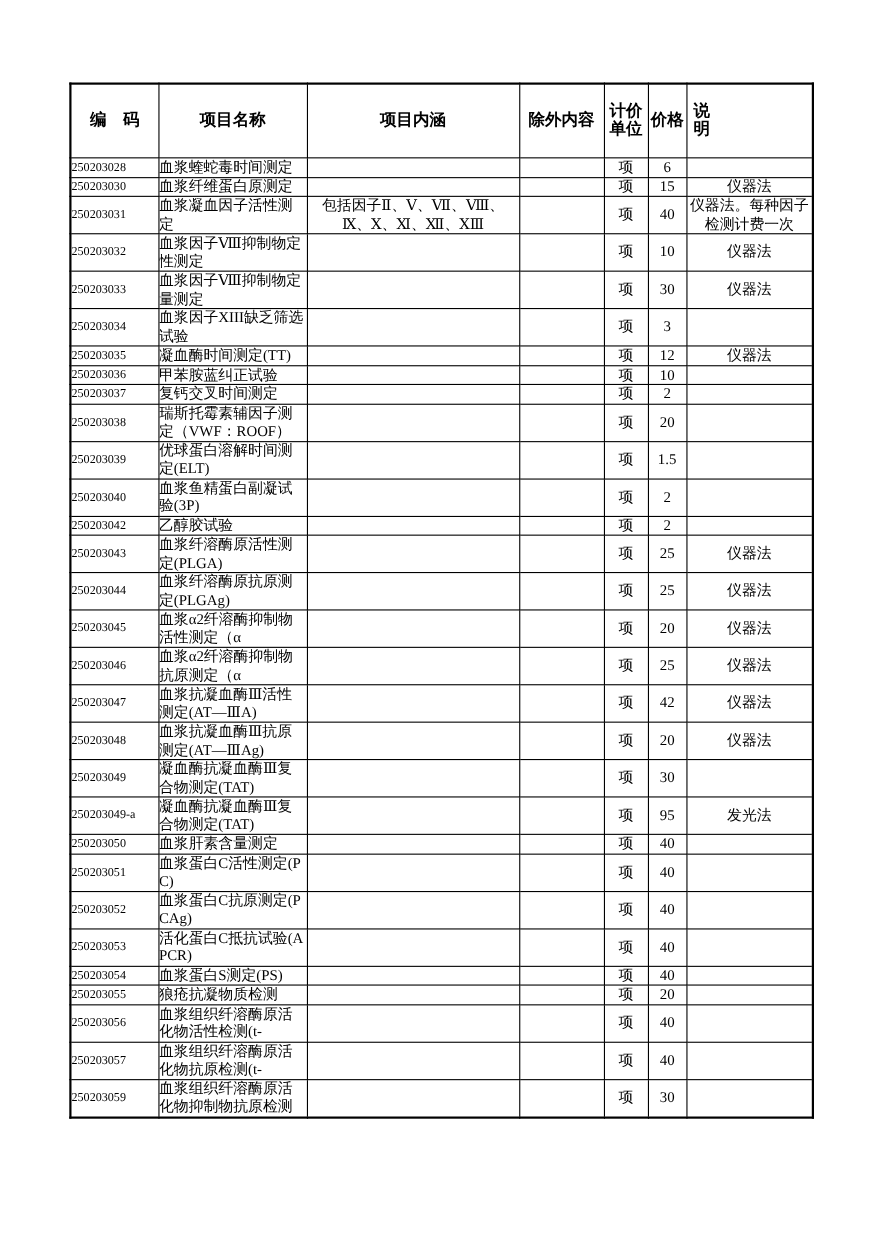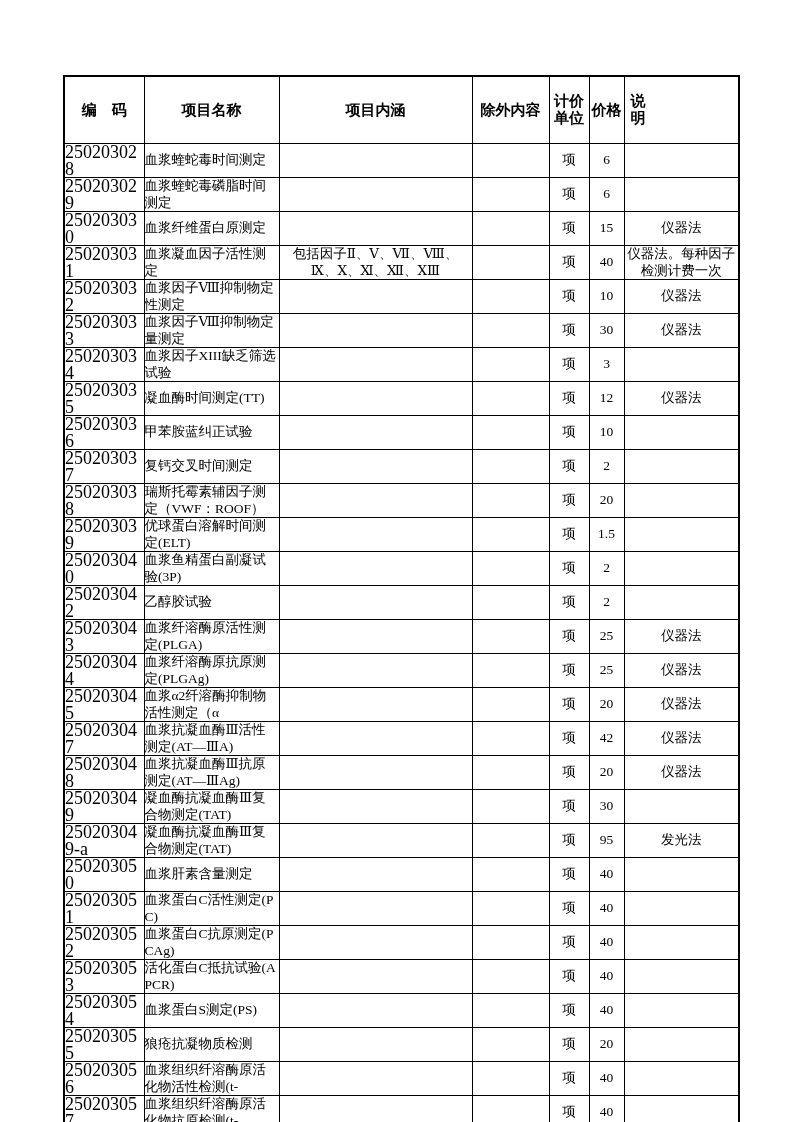--- a/index.html
+++ b/index.html
@@ -45,21 +45,21 @@
   thead th.h-note {
     text-align: left;
     padding: 16px 6px;
   }
   tbody td {
     font-size: 13.5px;
     line-height: 16.5px;
     padding-top: 0.5px;
     padding-bottom: 0.5px;
   }
-  td.c-code   { text-align: left; padding-left: 3px;  font-size: 18px; }
+  td.c-code   { text-align: left; padding-left: 3px;  font-size: 11px; }
   td.c-name   { text-align: left; padding-left: 4px; padding-right: 1px; margin-left: 13px; }
   td.c-content{ text-align: center; padding-left: 4px; padding-right: 2px; }
   td.c-excl   { }
   td.c-unit   { text-align: center; }
   td.c-price  { text-align: center; }
   td.c-note   { text-align: center; padding-left: 4px; padding-right: 2px; }
 </style>
 </head>
 <body>
 
@@ -89,29 +89,20 @@
   <tr>
     <td class="c-code">250203028</td>
     <td class="c-name">血浆蝰蛇毒时间测定</td>
     <td class="c-content"></td>
     <td class="c-excl"></td>
     <td class="c-unit">项</td>
     <td class="c-price">6</td>
     <td class="c-note"></td>
   </tr>
 
-  <tr>
-    <td class="c-code">250203029</td>
-    <td class="c-name">血浆蝰蛇毒磷脂时间测定</td>
-    <td class="c-content"></td>
-    <td class="c-excl"></td>
-    <td class="c-unit">项</td>
-    <td class="c-price">6</td>
-    <td class="c-note"></td>
-  </tr>
 
   <tr>
     <td class="c-code">250203030</td>
     <td class="c-name">血浆纤维蛋白原测定</td>
     <td class="c-content"></td>
     <td class="c-excl"></td>
     <td class="c-unit">项</td>
     <td class="c-price">15</td>
     <td class="c-note">仪器法</td>
   </tr>
@@ -250,20 +241,29 @@
   <tr>
     <td class="c-code">250203045</td>
     <td class="c-name">血浆α2纤溶酶抑制物活性测定（α</td>
     <td class="c-content"></td>
     <td class="c-excl"></td>
     <td class="c-unit">项</td>
     <td class="c-price">20</td>
     <td class="c-note">仪器法</td>
   </tr>
 
+  <tr>
+    <td class="c-code">250203046</td>
+    <td class="c-name">血浆α2纤溶酶抑制物抗原测定（α</td>
+    <td class="c-content"></td>
+    <td class="c-excl"></td>
+    <td class="c-unit">项</td>
+    <td class="c-price">25</td>
+    <td class="c-note">仪器法</td>
+  </tr>
 
   <tr>
     <td class="c-code">250203047</td>
     <td class="c-name">血浆抗凝血酶Ⅲ活性测定(AT—ⅢA)</td>
     <td class="c-content"></td>
     <td class="c-excl"></td>
     <td class="c-unit">项</td>
     <td class="c-price">42</td>
     <td class="c-note">仪器法</td>
   </tr>

